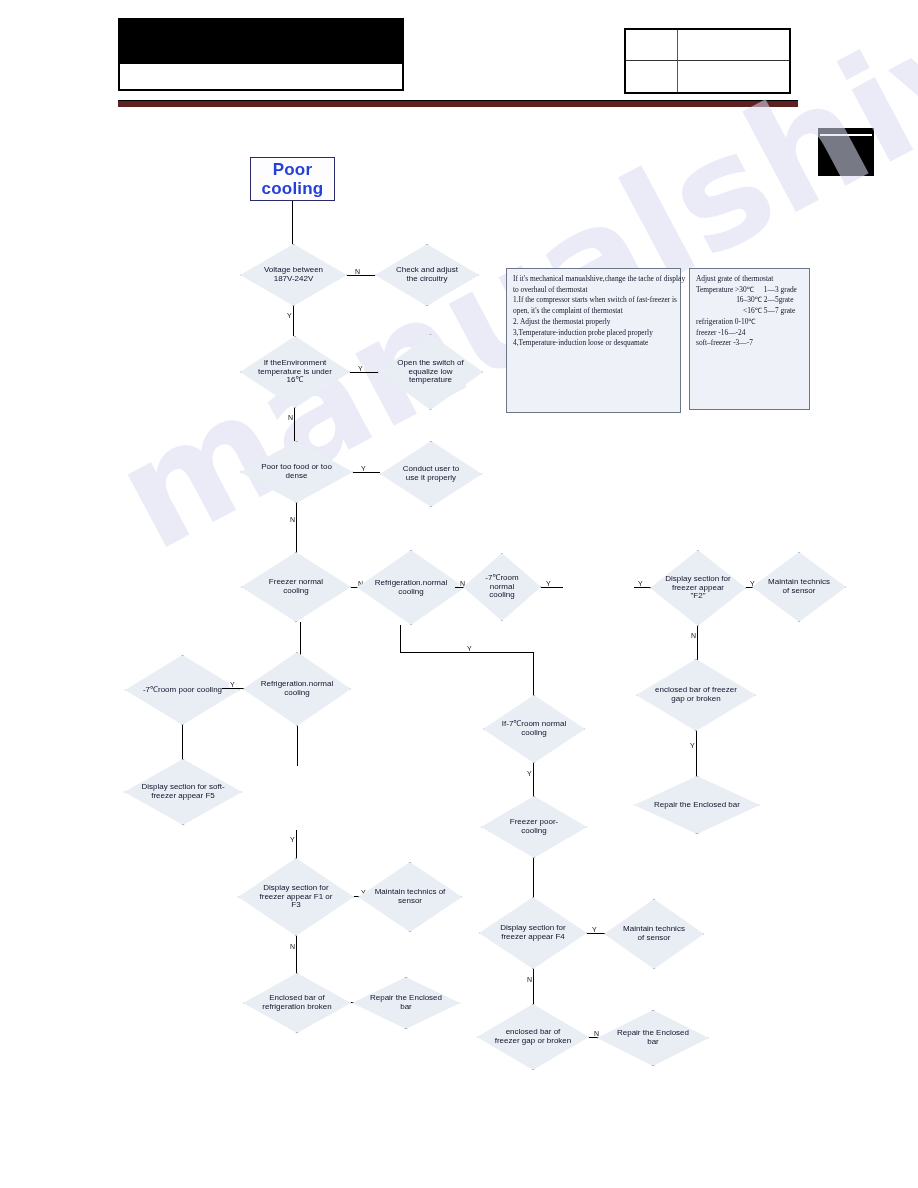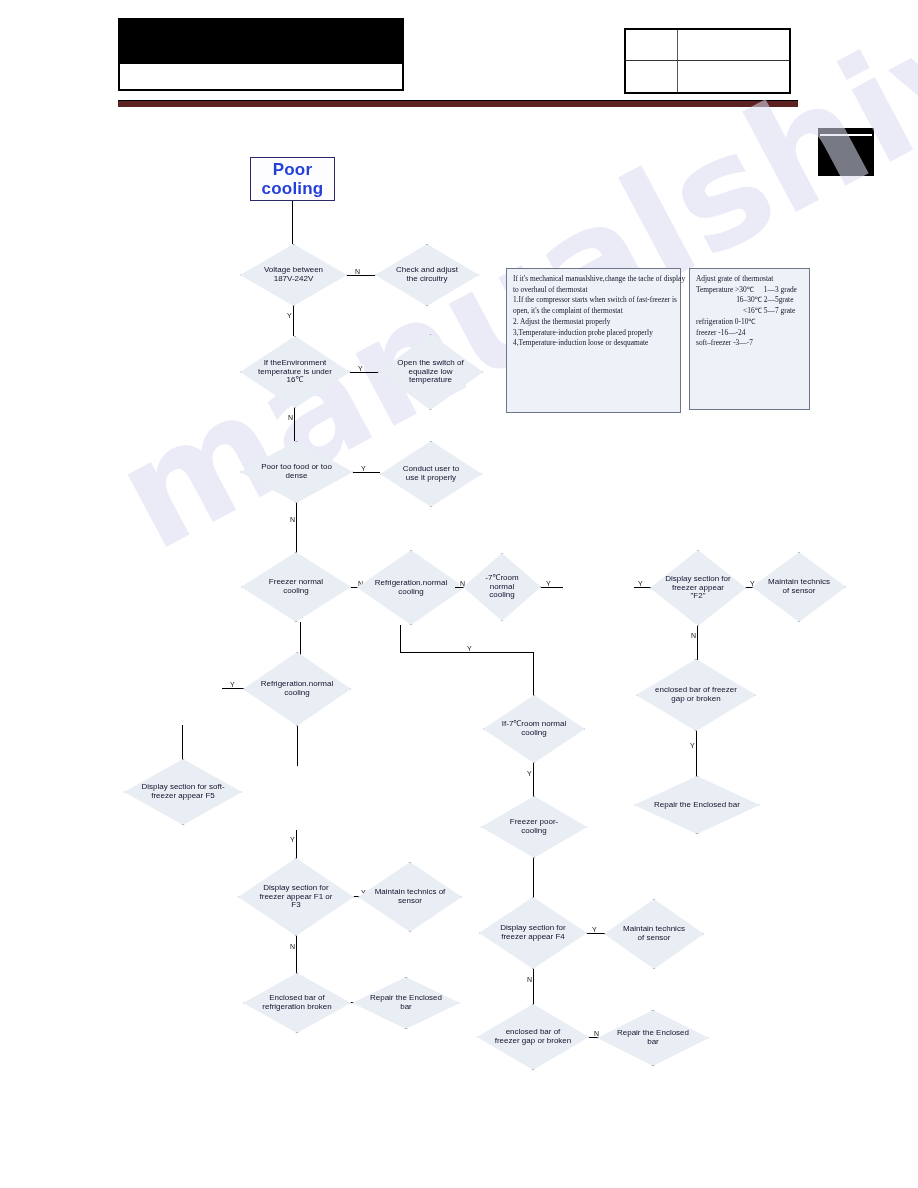--- a/index.html
+++ b/index.html
@@ -179,20 +179,23 @@
   <div class="node diamond" style="left:634px;top:776px;width:126px;height:58px;">
     <span class="txt">Repair the Enclosed bar</span>
   </div>
 
   <div class="edge v" style="left:300px;top:622px;height:38px;"></div>
   <div class="edge v" style="left:400px;top:625px;height:27px;"></div>
   <div class="edge h" style="left:400px;top:652px;width:133px;"></div>
   <div class="elbl" style="left:466px;top:645px;">Y</div>
   <div class="edge v" style="left:533px;top:652px;height:45px;"></div>
 
+  <div class="node diamond" style="left:125px;top:655px;width:115px;height:70px;">
+    <span class="txt">-7℃room poor cooling</span>
+  </div>
   <div class="edge h" style="left:222px;top:688px;width:26px;"></div>
   <div class="elbl" style="left:229px;top:681px;">Y</div>
 
   <div class="node diamond" style="left:243px;top:652px;width:108px;height:74px;">
     <span class="txt">Refrigeration.normal cooling</span>
   </div>
 
   <div class="edge v" style="left:182px;top:725px;height:40px;"></div>
   <div class="node diamond" style="left:124px;top:759px;width:118px;height:66px;">
     <span class="txt">Display section for soft-freezer appear F5</span>

